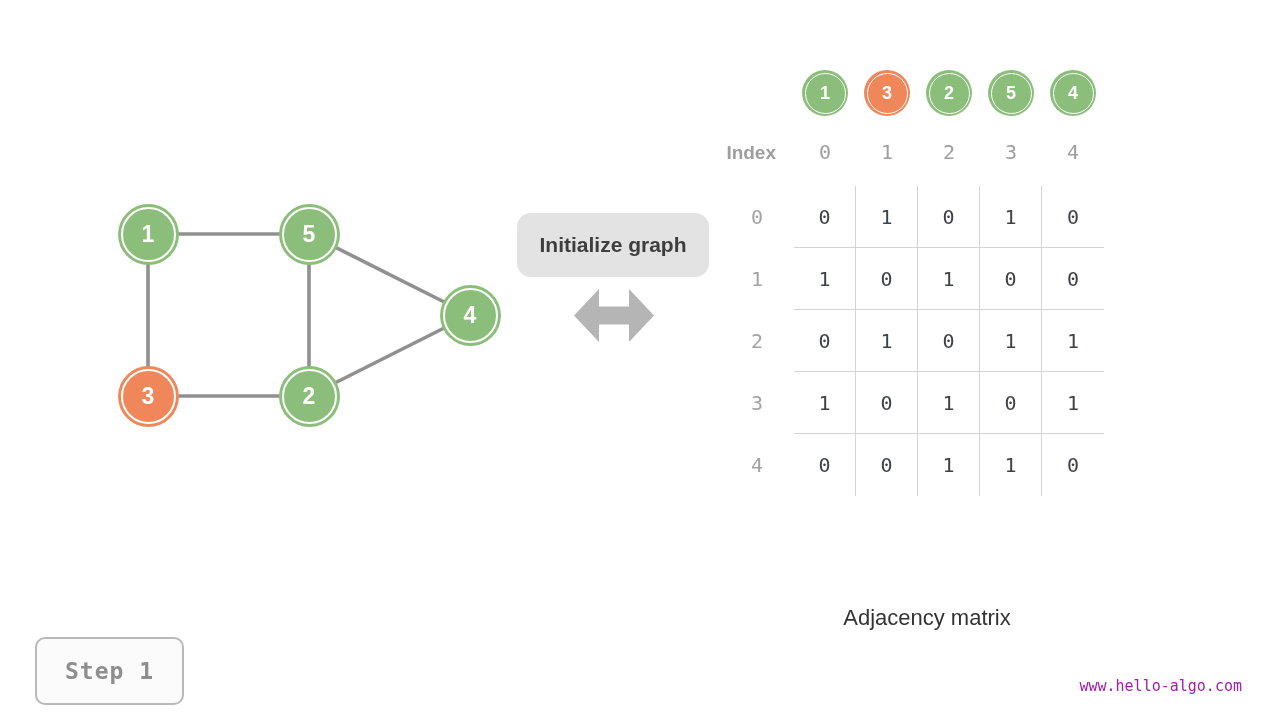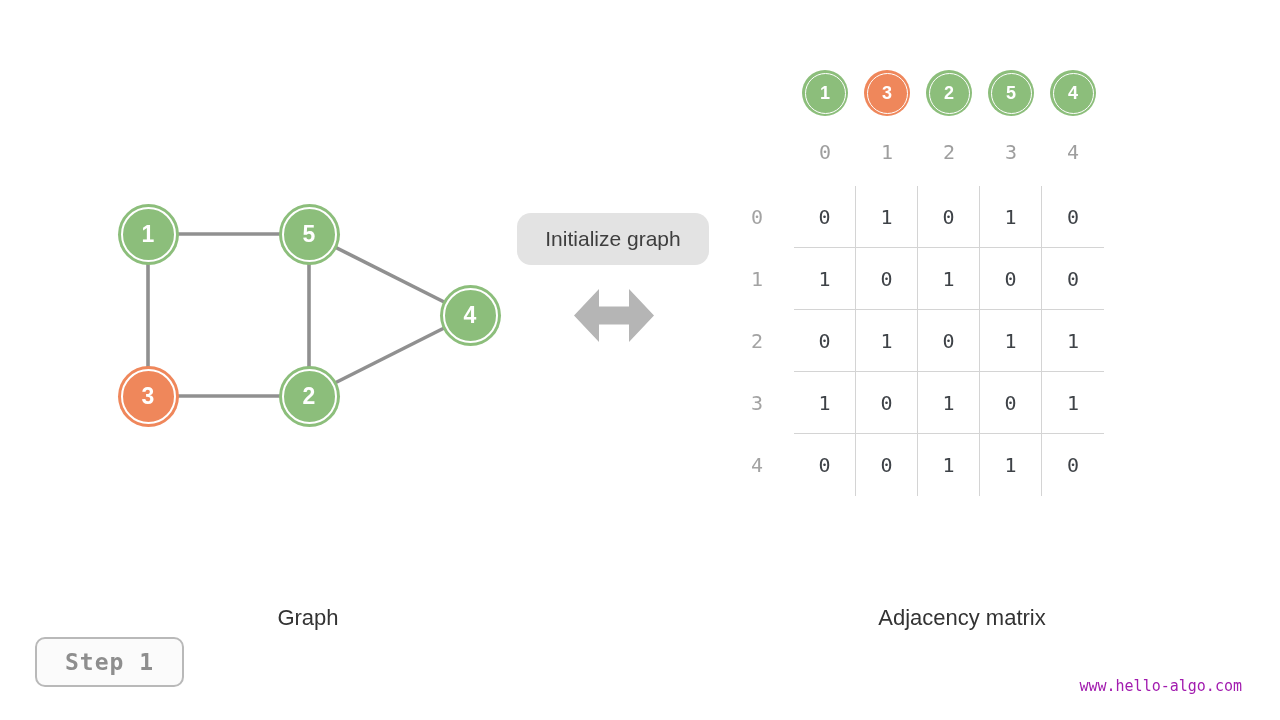--- a/index.html
+++ b/index.html
@@ -27,24 +27,24 @@
     border-radius: 50%;
     pointer-events: none;
   }
   .gnode .nlabel {
     color: #ffffff; font-weight: bold; font-size: 23px;
     font-family: "Liberation Sans", "DejaVu Sans", sans-serif;
   }
   
   #op-pill {
     position: absolute; left: 517px; top: 213px;
-    width: 192px; height: 52px;
+    width: 192px; height: 64px;
     background: #E3E3E3; border-radius: 14px;
     display: flex; align-items: center; justify-content: center;
-    font-size: 21px; color: #3E3E3E;
+    font-size: 21px; color: #3E3E3E; font-weight: bold;
   }
   #double-arrow { position: absolute; left: 574px; top: 289px; }
   
   #vertex-list-label {
     position: absolute; left: 580px; top: 81px; width: 196px; height: 25px;
     text-align: right; font-weight: bold; font-size: 20px; color: #2F2F2F;
     line-height: 25px;
   }
   #vertex-list {
     position: absolute; left: 794px; top: 70px; width: 310px; height: 46px;
@@ -104,23 +104,23 @@
     border-bottom: 1px solid #D4D4D4;
   }
   .m-cell.last-col { border-right: none; }
   .m-cell.last-row { border-bottom: none; }
   
   .caption {
     position: absolute; top: 604px; width: 300px; height: 28px;
     text-align: center; font-size: 22px; color: #333333; line-height: 28px;
   }
   #caption-left { left: 158px; }
-  #caption-right { left: 812px; }
+  #caption-right { left: 777px; }
   #step-badge {
-    position: absolute; left: 35px; top: 637px; width: 149px; height: 50px;
+    position: absolute; left: 35px; top: 637px; width: 149px; height: 68px;
     border: 2px solid #B9B9B9; border-radius: 10px; background: #FBFBFB;
     display: flex; align-items: center; justify-content: center;
     font-family: "DejaVu Sans Mono", "Liberation Mono", monospace;
     font-weight: bold; font-size: 23px; color: #8E8E8E; letter-spacing: 1px;
   }
   #watermark {
     position: absolute; right: 38px; top: 677px;
     font-family: "DejaVu Sans Mono", "Liberation Mono", monospace;
     font-size: 15px; color: #a21caf;
   }
@@ -184,20 +184,21 @@
           <span class="vlabel">5</span>
         </div>
       </div>
       <div class="vl-cell">
         <div class="vcircle" style="background: rgb(140, 190, 123);">
           <span class="vlabel">4</span>
         </div>
       </div>
     </div>
 
+  <div id="index-label">Index</div>
   <div id="index-row">
       <div class="idx-cell">0</div>
       <div class="idx-cell">1</div>
       <div class="idx-cell">2</div>
       <div class="idx-cell">3</div>
       <div class="idx-cell">4</div>
     </div>
 
   <div id="row-labels">
       <div class="rl-cell">0</div>
@@ -227,19 +228,18 @@
       <div class="m-cell" style="border-color: rgb(212, 212, 212);">1</div>
       <div class="m-cell" style="border-color: rgb(212, 212, 212);">0</div>
       <div class="m-cell last-col" style="border-color: rgb(212, 212, 212);">1</div>
       <div class="m-cell last-row" style="border-color: rgb(212, 212, 212);">0</div>
       <div class="m-cell last-row" style="border-color: rgb(212, 212, 212);">0</div>
       <div class="m-cell last-row" style="border-color: rgb(212, 212, 212);">1</div>
       <div class="m-cell last-row" style="border-color: rgb(212, 212, 212);">1</div>
       <div class="m-cell last-col last-row" style="border-color: rgb(212, 212, 212);">0</div>
     </div>
 
-  <div id="caption-left" class="caption">Graph</div>
   <div id="caption-right" class="caption">Adjacency matrix</div>
 
   <div id="step-badge">Step 1</div>
 
   <div id="watermark">www.hello-algo.com</div>
 </div>
 
 </body></html>

